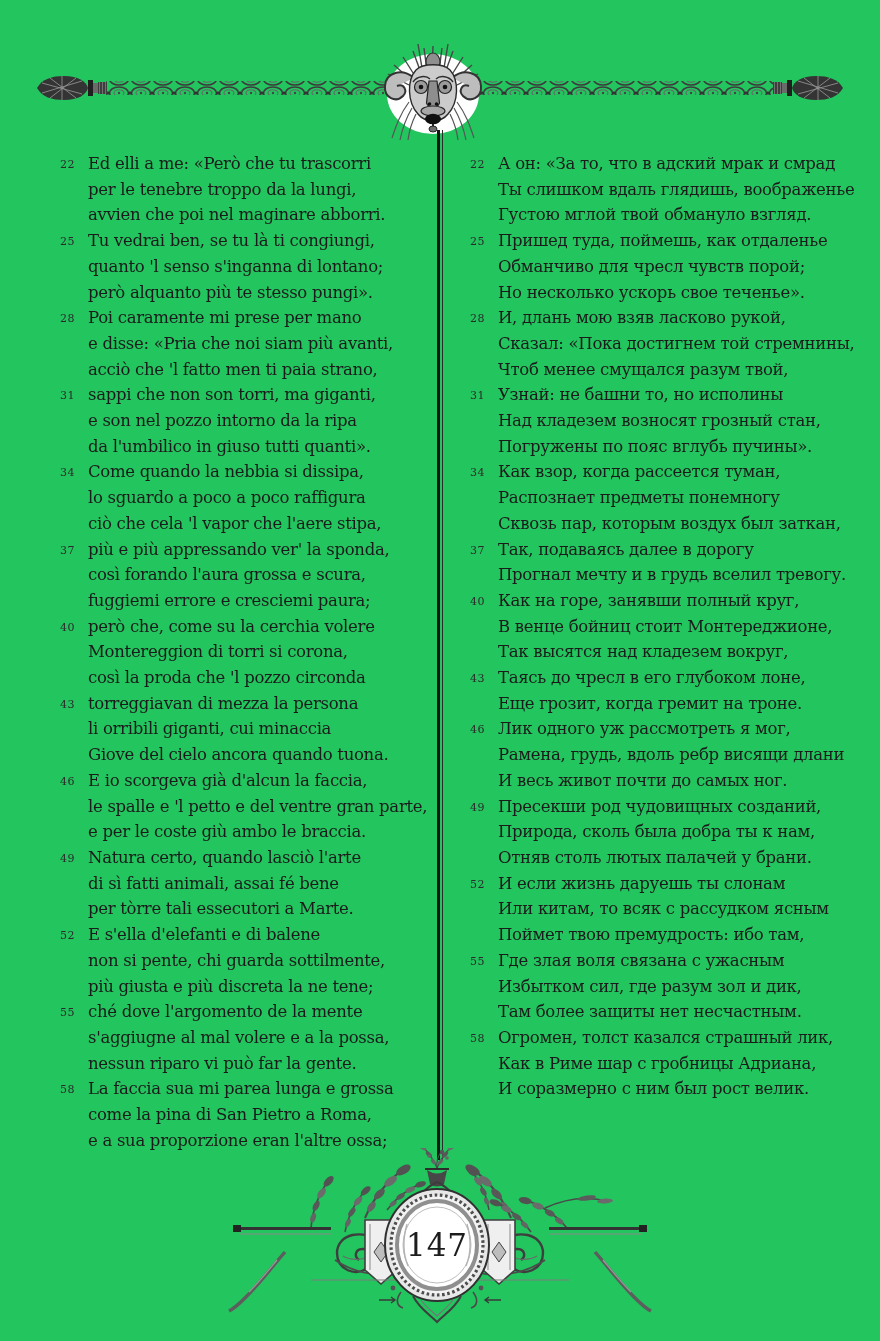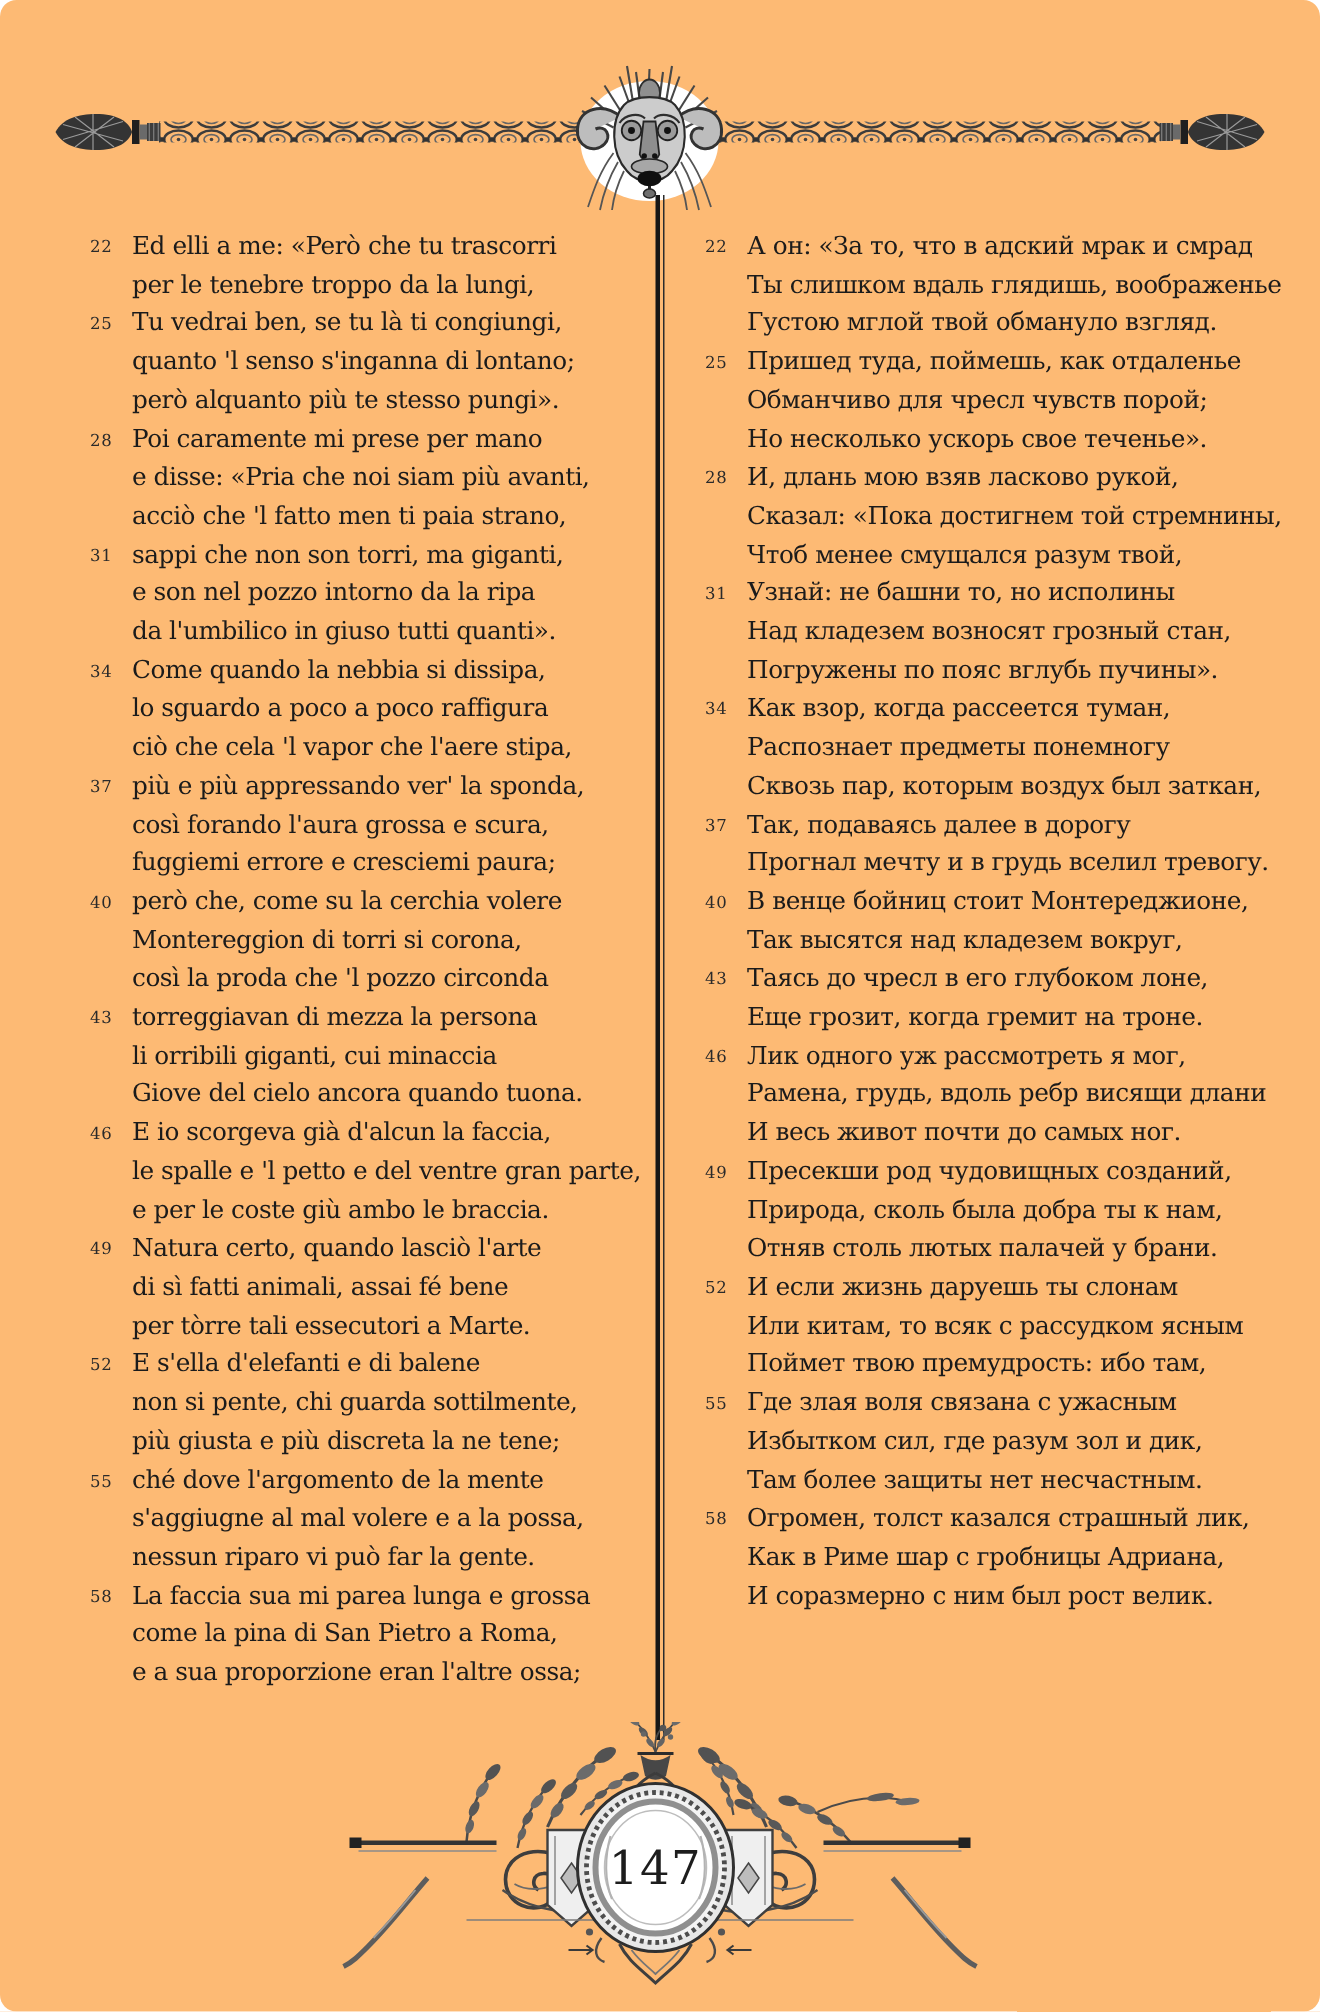--- a/index.html
+++ b/index.html
@@ -1,24 +1,23 @@
 <!DOCTYPE html>
 <html><head>
 <meta charset="utf-8">
 <style>
   html, body { margin: 0; padding: 0; background: #ffffff; }
   .page {
     position: relative;
     width: 880px;
     height: 1341px;
-    background: #fdba74;
+    background: #22c55e;
     overflow: hidden;
     font-family: "DejaVu Serif", "Liberation Serif", serif;
     color: #1b1b1b;
-    border-radius: 11px;
   }
   .divider-thick {
     position: absolute;
     left: 437px; top: 130px;
     width: 2.5px; height: 1030px;
     background: #161616;
   }
   .divider-thin {
     position: absolute;
     left: 442px; top: 130px;
@@ -147,20 +146,21 @@
 
   <div class="divider-thick"></div>
   <div class="divider-thin"></div>
 
   <div class="col col-left" id="col-italian">
       <div class="tercet">
         <span class="vnum">22</span>
         <div class="vlines">
           <div class="vline">Ed elli a me: «Però che tu trascorri</div>
           <div class="vline">per le tenebre troppo da la lungi,</div>
+          <div class="vline">avvien che poi nel maginare abborri.</div>
         </div>
       </div>
       <div class="tercet">
         <span class="vnum">25</span>
         <div class="vlines">
           <div class="vline">Tu vedrai ben, se tu là ti congiungi,</div>
           <div class="vline">quanto 'l senso s'inganna di lontano;</div>
           <div class="vline">però alquanto più te stesso pungi».</div>
         </div>
       </div>
@@ -297,20 +297,21 @@
       <div class="tercet">
         <span class="vnum">37</span>
         <div class="vlines">
           <div class="vline">Так, подаваясь далее в дорогу</div>
           <div class="vline">Прогнал мечту и в грудь вселил тревогу.</div>
         </div>
       </div>
       <div class="tercet">
         <span class="vnum">40</span>
         <div class="vlines">
+          <div class="vline">Как на горе, занявши полный круг,</div>
           <div class="vline">В венце бойниц стоит Монтереджионе,</div>
           <div class="vline">Так высятся над кладезем вокруг,</div>
         </div>
       </div>
       <div class="tercet">
         <span class="vnum">43</span>
         <div class="vlines">
           <div class="vline">Таясь до чресл в его глубоком лоне,</div>
           <div class="vline">Еще грозит, когда гремит на троне.</div>
         </div>

